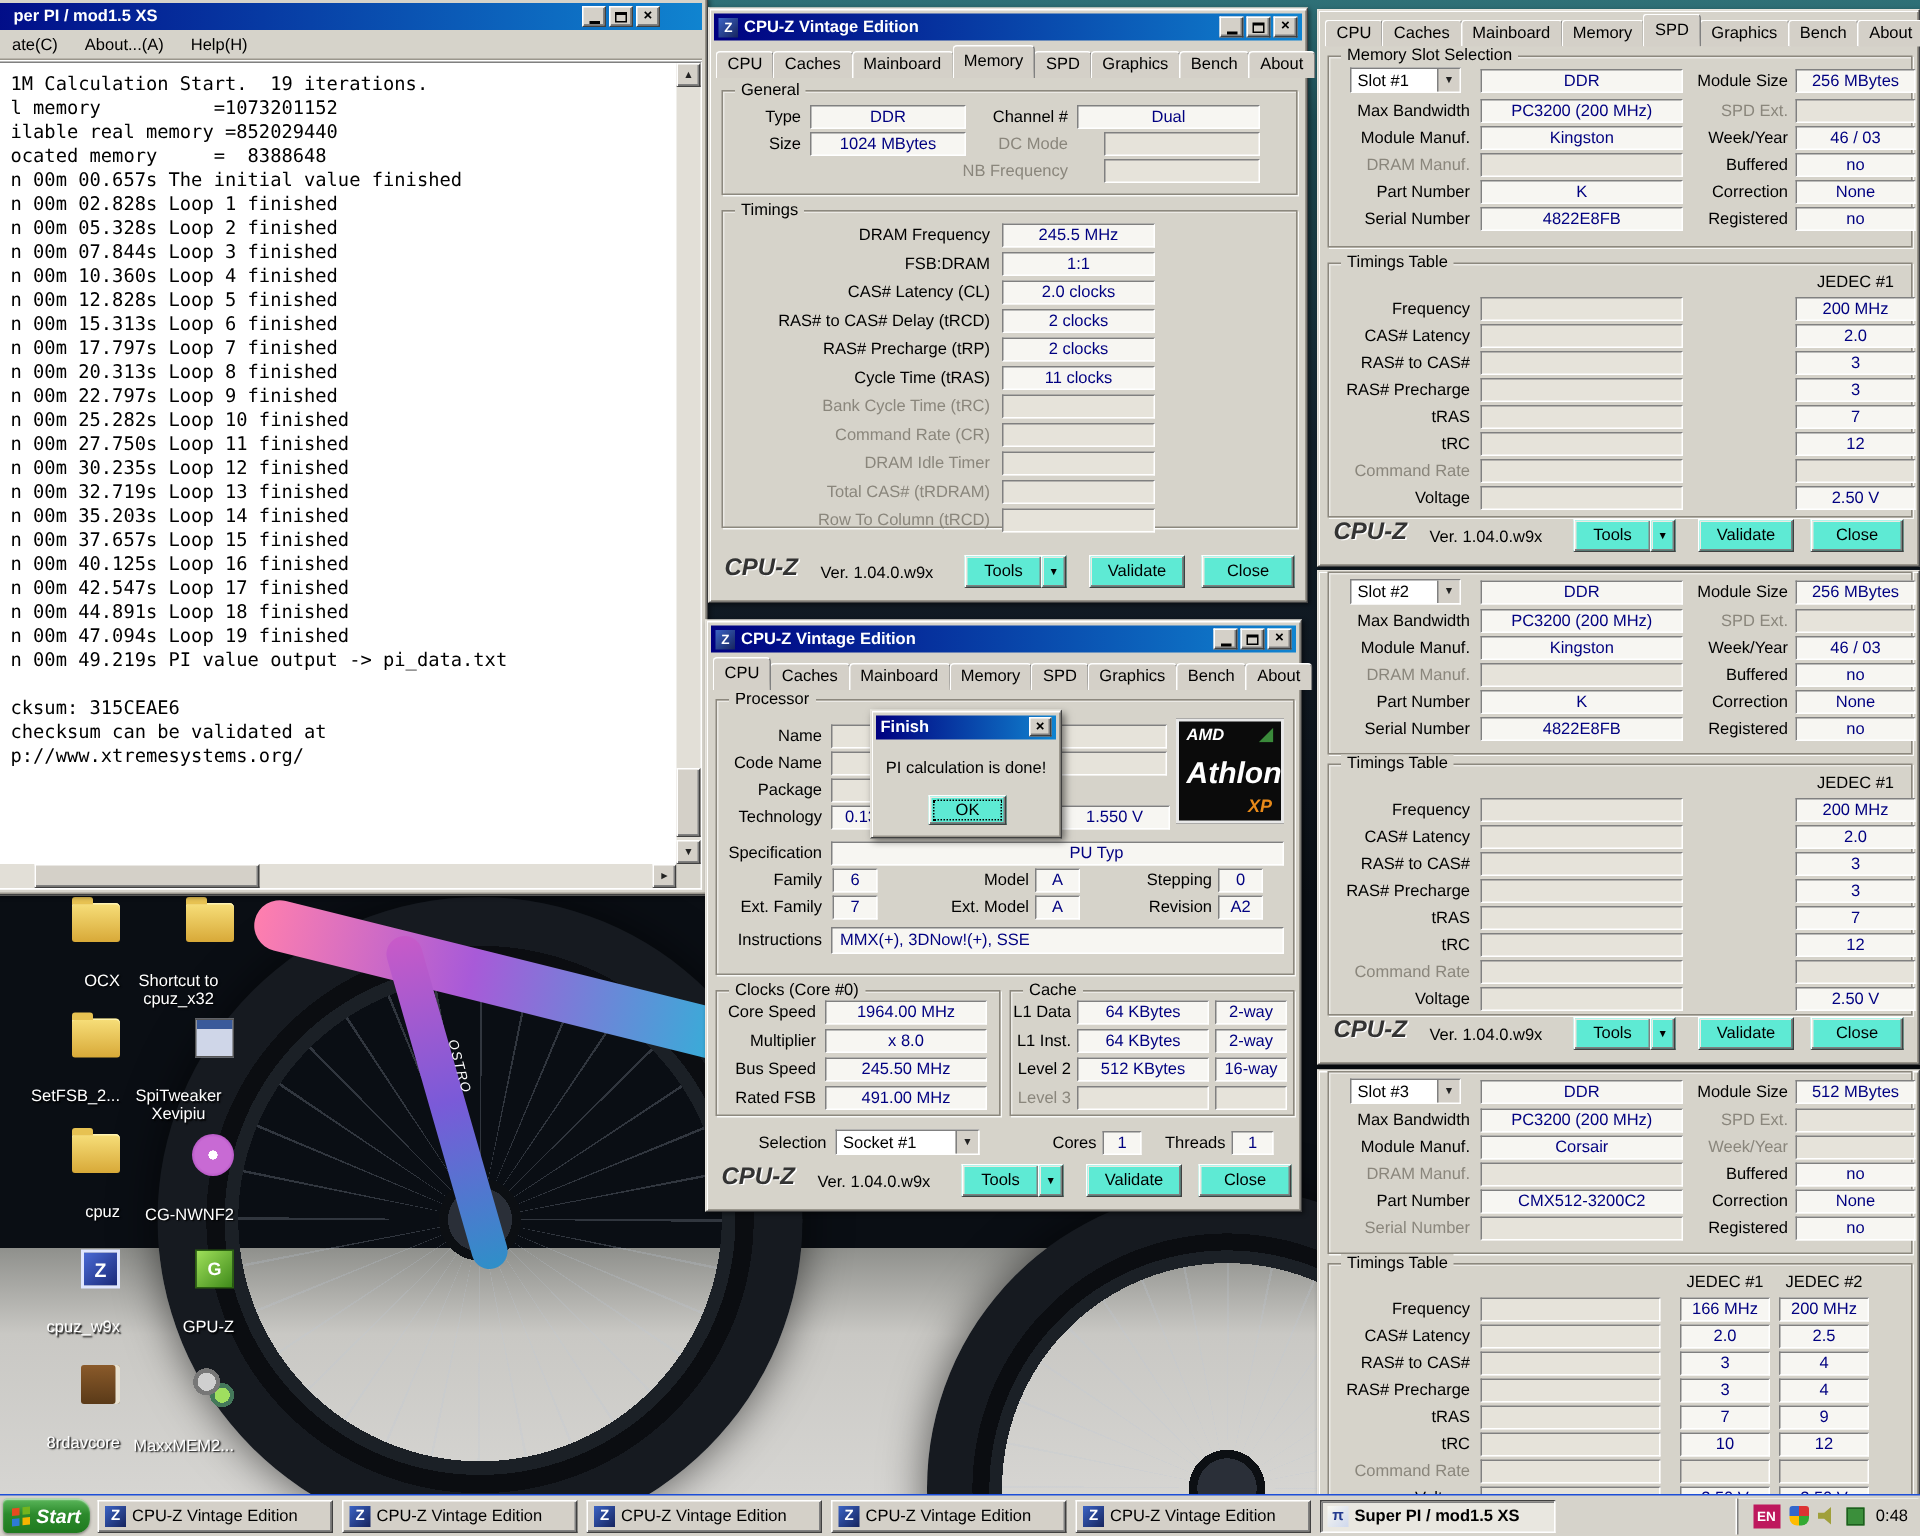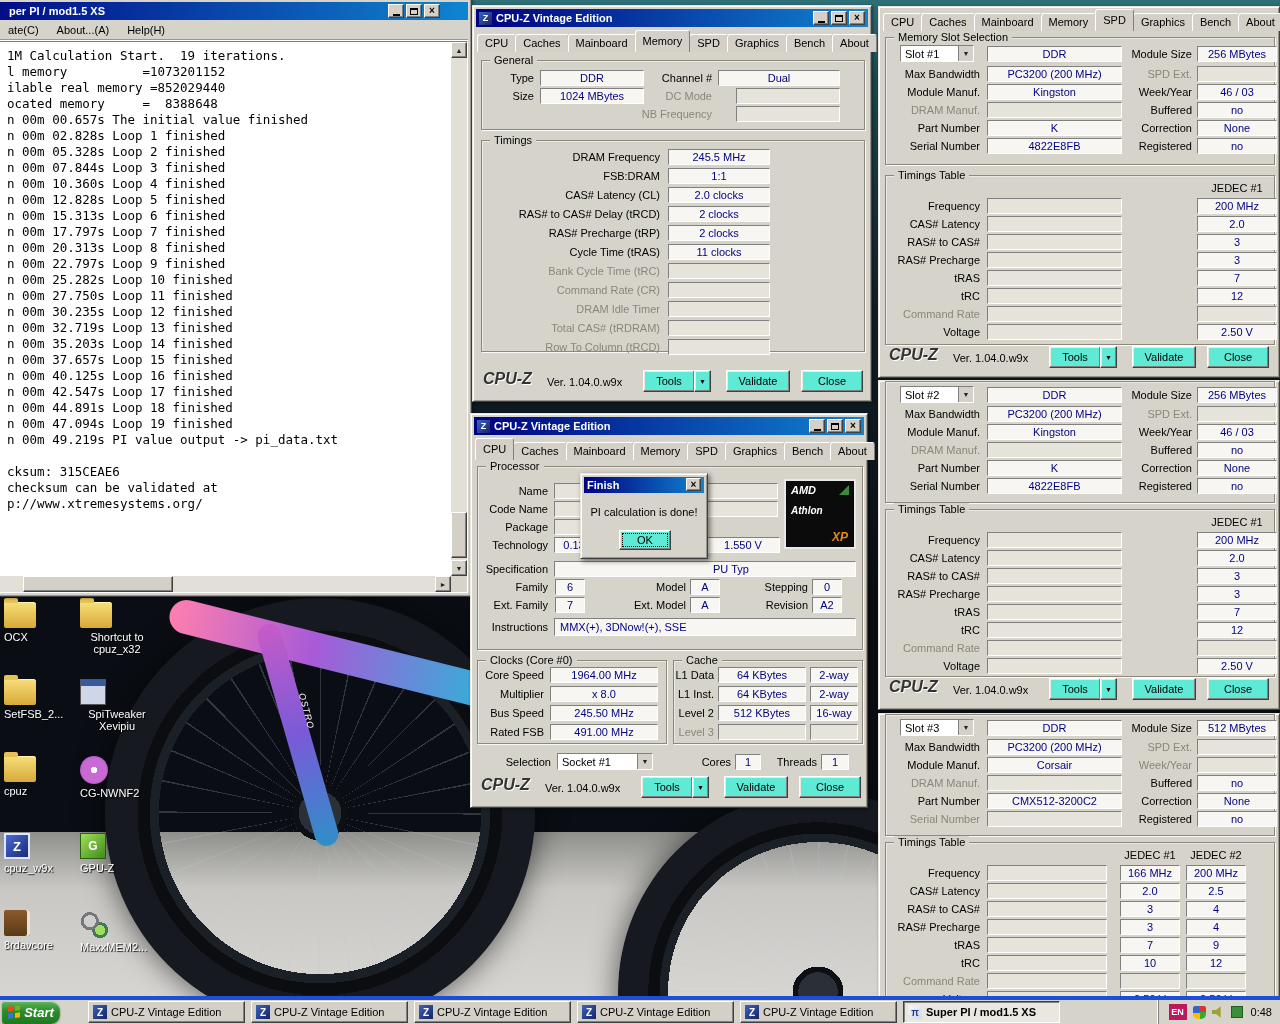--- a/index.html
+++ b/index.html
@@ -17,21 +17,21 @@
 .w1{left:105px;top:598px;width:430px;height:430px;}
 .w2{left:618px;top:792px;width:400px;height:400px;}
 .tube1{position:absolute;left:170px;top:596px;width:330px;height:34px;border-radius:18px;
  background:linear-gradient(90deg,#ff7fae,#a85ad8 45%,#2fb3d8);transform:rotate(14deg);transform-origin:left center;}
 .tube2{position:absolute;left:286px;top:620px;width:24px;height:230px;border-radius:12px;
  background:linear-gradient(180deg,#c85ac8,#7a5ad8 50%,#2f8fc8);transform:rotate(-16deg);}
 .ostro{position:absolute;left:288px;top:706px;color:#fff;font-size:9px;font-style:italic;letter-spacing:1px;transform:rotate(75deg);}
 
 
 .dicons{position:absolute;left:4px;top:598px;width:152px;display:grid;grid-template-columns:76px 76px;grid-auto-rows:77px;z-index:5;}
-.dicon{display:flex;flex-direction:column;align-items:flex-start;gap:3px;padding-top:4px;cursor:default;}
+.dicon{display:flex;flex-direction:column;align-items:flex-end;gap:20px;padding-top:4px;cursor:default;}
 .dlabel{font-size:11px;color:#fff;text-shadow:1px 1px 1px #000;text-align:center;line-height:12px;max-width:74px;}
 .ig{width:32px;height:26px;position:relative;display:flex;align-items:center;justify-content:center;}
 .folder .ig{background:linear-gradient(180deg,#f7df7a,#d8a938);border-radius:2px 3px 2px 2px;box-shadow:inset 0 1px 0 #fff3b0;}
 .folder .ig::before{content:"";position:absolute;left:0;top:-4px;width:14px;height:5px;background:#e7c252;border-radius:2px 2px 0 0;}
 .disc .ig{width:28px;height:28px;border-radius:50%;background:radial-gradient(circle,#fff 0 15%,#c86ad4 16% 60%,#8a2aa0 100%);}
 .cpuz .ig{width:26px;height:26px;background:linear-gradient(135deg,#4a6ad4,#1a2a7a);border:2px solid #dfe6ff;color:#fff;font-size:13px;font-weight:bold;}
 .cpuz .ig::after{content:"Z";}
 .gpuz .ig{width:26px;height:26px;background:linear-gradient(135deg,#9fe05a,#3f8a1a);border:1px solid #2a5e10;color:#fff;font-weight:bold;font-size:12px;}
 .gpuz .ig::after{content:"G";}
 .book .ig{width:26px;height:26px;background:linear-gradient(180deg,#8a5a2a,#5a3a18);box-shadow:inset -3px 0 0 #e8e2d2;border-radius:2px;}
@@ -112,21 +112,21 @@
 .tv2{left:300px;top:0;width:60px;}
 .jh{font-size:11px;text-align:center;}
 
 
 .dim,.lab.dim,.trow.dim .tlab,.t1row.dim .slab,.t2row.dim .slab,.karow.dim .klab{color:#8a867c;}
 
 
 .amdlogo{position:absolute;background:#0b0b0b;border:2px solid #e8e8e8;}
 .amd1{position:absolute;top:3px;left:5px;color:#fff;font-weight:bold;font-style:italic;font-size:11px;}
 .amdarrow{position:absolute;top:4px;right:5px;width:10px;height:10px;background:#3a8a3a;clip-path:polygon(0 100%,100% 0,100% 100%);}
-.amd2{position:absolute;top:24px;left:5px;color:#fff;font-size:10px;font-style:italic;font-weight:bold;}
+.amd2{position:absolute;top:24px;left:5px;color:#fff;font-size:20px;font-style:italic;font-weight:bold;}
 .amd3{position:absolute;bottom:3px;right:6px;color:#e88a1a;font-size:12px;font-weight:bold;font-style:italic;}
 
 
 .menubar{position:absolute;left:3px;right:3px;top:22px;height:19px;background:#d6d3ca;display:flex;align-items:center;
  padding-left:62px;font-size:11px;border-bottom:1px solid #9a968c;box-shadow:0 1px 0 #fff;}
 .mitem{margin-right:18px;}
 .spi-client{position:absolute;left:3px;right:3px;top:42px;bottom:3px;background:#fff;border:1px solid;border-color:#808080 #fff #fff #808080;}
 .spi-text{position:absolute;left:60px;top:6px;right:18px;font-family:"DejaVu Sans Mono","Liberation Mono",monospace;
  font-size:12.5px;line-height:16px;color:#000;}
 .pline{white-space:pre;height:16px;}
@@ -139,22 +139,22 @@
 .hthumb{position:absolute;left:76px;top:0;width:150px;height:16px;background:#d4d0c8;border:1px solid;border-color:#fff #404040 #404040 #fff;box-shadow:inset -1px -1px 0 #808080;}
 .corner{position:absolute;right:0;bottom:0;width:16px;height:16px;background:#d6d3ca;}
 
 
 .dlg{position:absolute;background:#d6d3ca;border:1px solid;border-color:#e8e5de #404040 #404040 #e8e5de;
  box-shadow:inset 1px 1px 0 #fff,inset -1px -1px 0 #9a968c,2px 2px 5px rgba(0,0,0,.5);z-index:60;}
 .dmsg{position:absolute;left:0;right:0;top:32px;text-align:center;font-size:11px;}
 .okbtn{left:38px;top:56px;width:52px;height:20px;outline:1px dotted #000;outline-offset:-4px;}
 
 
-.taskbar{position:absolute;left:0;right:0;bottom:0;height:28px;background:#d6d3cb;border-top:4px solid #1d4ed8;z-index:100;
- display:flex;align-items:center;gap:23px;}
+.taskbar{position:absolute;left:0;right:0;bottom:0;height:28px;background:#d6d3cb;border-top:1px solid #1d4ed8;z-index:100;
+ display:flex;align-items:center;}
 .startbtn{width:58px;height:23px;margin:0 5px 0 2px;border-radius:3px 9px 9px 3px;flex:none;
  background:linear-gradient(180deg,#5cb85c,#2c8a2c 45%,#1f7a1f);color:#fff;font-weight:bold;font-style:italic;font-size:13px;
  display:flex;align-items:center;justify-content:center;gap:4px;box-shadow:inset 0 1px 1px rgba(255,255,255,.6),0 1px 2px rgba(0,0,0,.4);}
 .flag{width:12px;height:12px;flex:none;transform:skewY(-6deg);background-repeat:no-repeat;
  background-image:linear-gradient(#e84b1f,#e84b1f),linear-gradient(#74b41e,#74b41e),linear-gradient(#2e7bd6,#2e7bd6),linear-gradient(#f4b400,#f4b400);
  background-size:5px 5px;background-position:0 0,7px 0,0 7px,7px 7px;}
 .tasks{display:flex;gap:6px;}
 .tbtn{width:157px;height:22px;background:#d4d0c8;border:1px solid;border-color:#fff #404040 #404040 #fff;
  box-shadow:inset -1px -1px 0 #808080;display:flex;align-items:center;gap:4px;padding:0 4px;font-size:11px;overflow:hidden;white-space:nowrap;}
 .tbtn.active{background:#e9e7e0;border-color:#404040 #fff #fff #404040;box-shadow:inset 1px 1px 0 #808080;font-weight:bold;}

